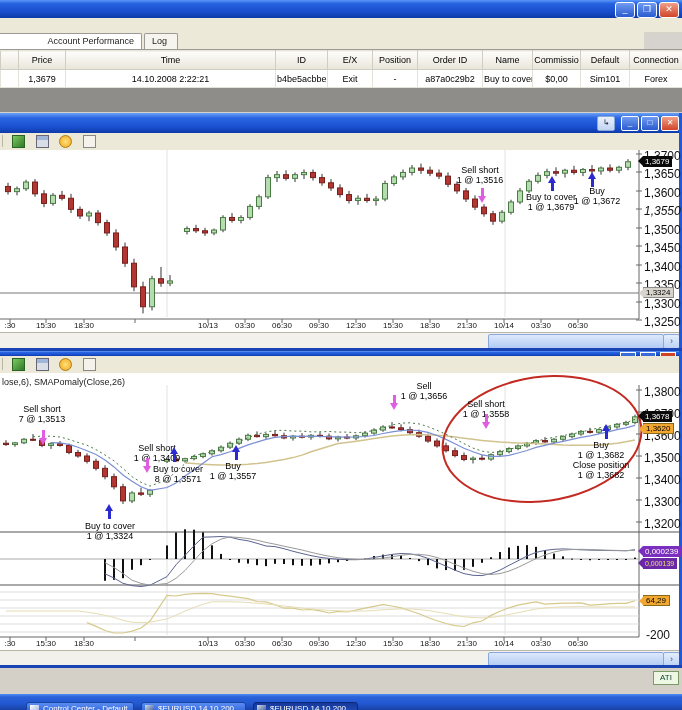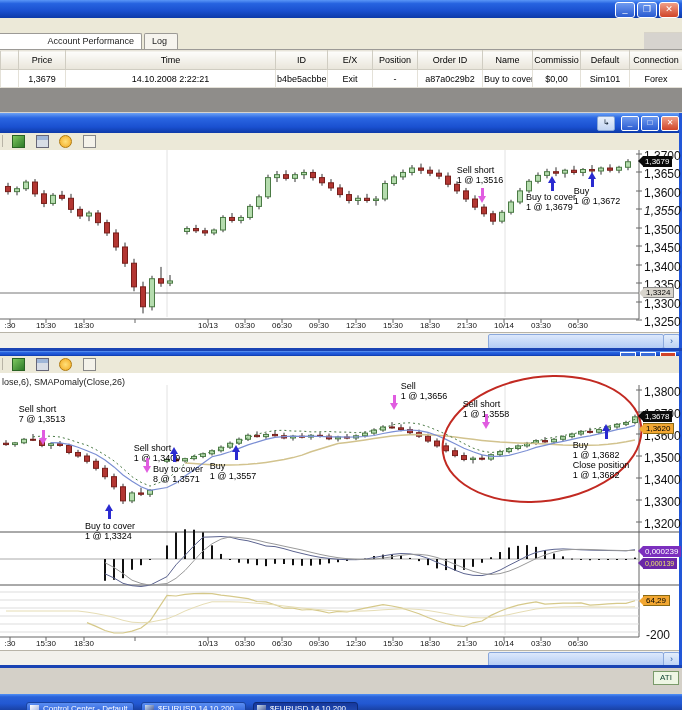--- a/index.html
+++ b/index.html
@@ -55,21 +55,21 @@
   .tag.black:before{border-right-color:#0a0a0a}
   .tag.orange{background:#f2a732;color:#000;border:1px solid #8a6a14;height:9px;line-height:9px}
   .tag.orange:before{border-right-color:#f2a732}
   .tag.gray{background:#d8d4cc;color:#000;border:1px solid #8a8a8a;height:9px;line-height:9px}
   .tag.gray:before{border-right-color:#d8d4cc}
   .tag.purple{background:#7b2fbe;color:#fff}
   .tag.purple:before{border-right-color:#7b2fbe}
   .tag.purple2{background:#6a28a8;color:#e8e06a;font-size:7px}
   .tag.purple2:before{border-right-color:#6a28a8}
   
-  .anno{position:absolute;font-size:9px;line-height:10px;color:#000;text-align:left;
+  .anno{position:absolute;font-size:9px;line-height:10px;color:#000;text-align:center;
         transform:translateX(-50%);white-space:nowrap;z-index:6}
   .arr{position:absolute;width:9px;z-index:6}
   .arr .head{width:0;height:0;border-left:4.5px solid transparent;border-right:4.5px solid transparent}
   .arr .stem{width:3px;height:8px;margin:0 auto}
   .arr.up .head{border-bottom:7px solid}
   .arr.down .head{border-top:7px solid}
   .arr.buy{color:#2a2ad0}.arr.buy .stem{background:#2a2ad0}.arr.buy .head{border-bottom-color:#2a2ad0;border-top-color:#2a2ad0}
   .arr.sell{color:#e05ce0}.arr.sell .stem{background:#e05ce0}.arr.sell .head{border-top-color:#e05ce0;border-bottom-color:#e05ce0}
   
   .hscroll{position:absolute;height:15px;background:#f2f1ec;border-top:1px solid #b8b4a8}

